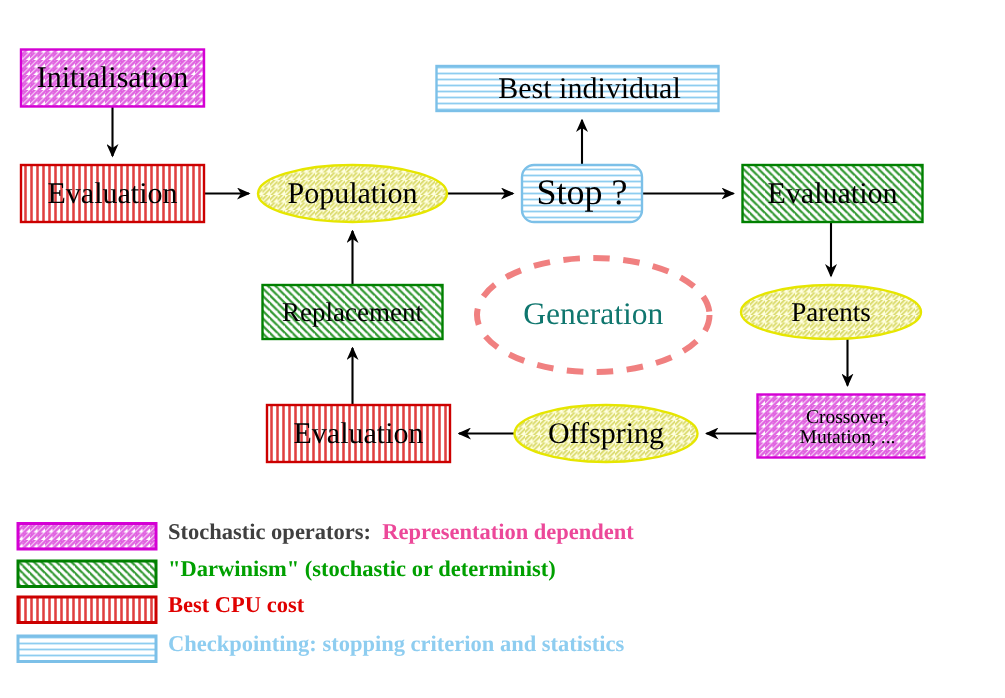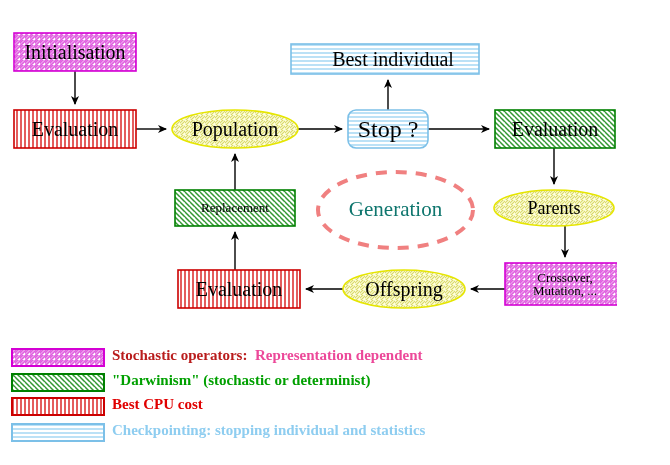--- a/index.html
+++ b/index.html
@@ -97,24 +97,24 @@
       <div class="node-label" style="left: 14px; top: 110px; width: 122px; height: 38px; font-size: 20px;">Evaluation</div>
       <div class="node-label" style="left: 172px; top: 110px; width: 126px; height: 38px; font-size: 20px;">Population</div>
       <div class="node-label" style="left: 348px; top: 110px; width: 80px; height: 38px; font-size: 24px;">Stop ?</div>
       <div class="node-label" style="left: 299px; top: 44px; width: 188px; height: 30px; font-size: 20px;">Best individual</div>
       <div class="node-label" style="left: 495px; top: 110px; width: 120px; height: 38px; font-size: 20px;">Evaluation</div>
       <div class="node-label" style="left: 494px; top: 190px; width: 120px; height: 36px; font-size: 18px;">Parents</div>
       <div class="node-label" style="left: 505px; top: 263px; width: 120px; height: 42px; font-size: 13px;">Crossover,
 Mutation, ...</div>
       <div class="node-label" style="left: 343px; top: 270px; width: 122px; height: 38px; font-size: 20px;">Offspring</div>
       <div class="node-label" style="left: 178px; top: 270px; width: 122px; height: 38px; font-size: 20px;">Evaluation</div>
-      <div class="node-label" style="left: 175px; top: 190px; width: 120px; height: 36px; font-size: 13px;">Replacement</div>
+      <div class="node-label" style="left: 175px; top: 190px; width: 120px; height: 36px; font-size: 18px;">Replacement</div>
       <div class="node-label" style="left: 318px; top: 172px; width: 155px; height: 76px; font-size: 21px; color: #0f766e;">Generation</div>
     </div>
 
   <div id="legend">
-      <div class="legend-text" style="left: 112px; top: 347px; font-size: 15px;"><span style="color: #b91c1c;">Stochastic operators:</span><span style="color: #ec4899; text-align: right;">  Representation dependent</span></div>
+      <div class="legend-text" style="left: 112px; top: 347px; font-size: 15px;"><span style="color: #404040;">Stochastic operators:</span><span style="color: #ec4899; text-align: right;">  Representation dependent</span></div>
       <div class="legend-text" style="left: 112px; top: 372px; font-size: 15px;"><span style="color: rgb(0, 160, 0);">"Darwinism" (stochastic or determinist)</span></div>
       <div class="legend-text" style="left: 112px; top: 396px; font-size: 15px;"><span style="color: rgb(224, 0, 0);">Best CPU cost</span></div>
-      <div class="legend-text" style="left: 112px; top: 422px; font-size: 15px;"><span style="color: rgb(142, 205, 240);">Checkpointing: stopping individual and statistics</span></div>
+      <div class="legend-text" style="left: 112px; top: 422px; font-size: 15px;"><span style="color: rgb(142, 205, 240);">Checkpointing: stopping criterion and statistics</span></div>
     </div>
 
 </div>
 
 </body></html>

